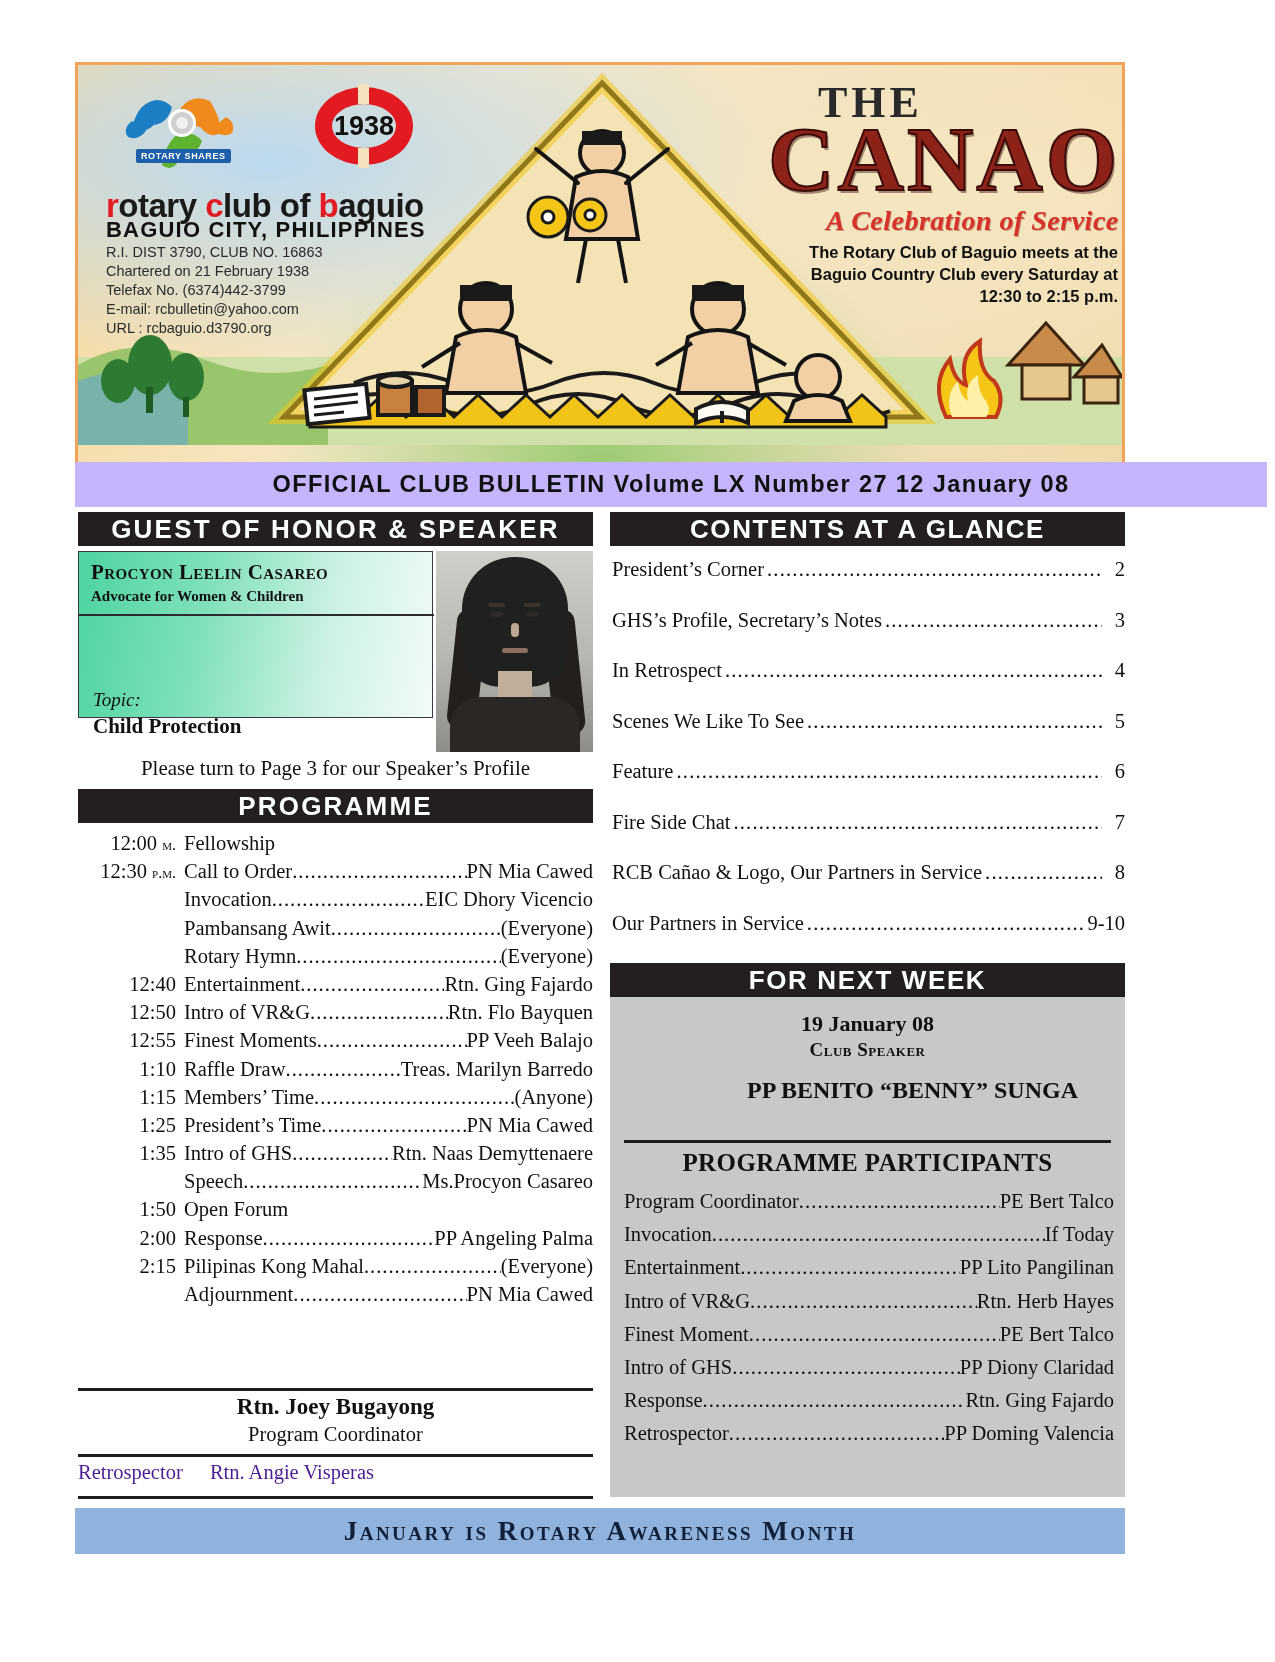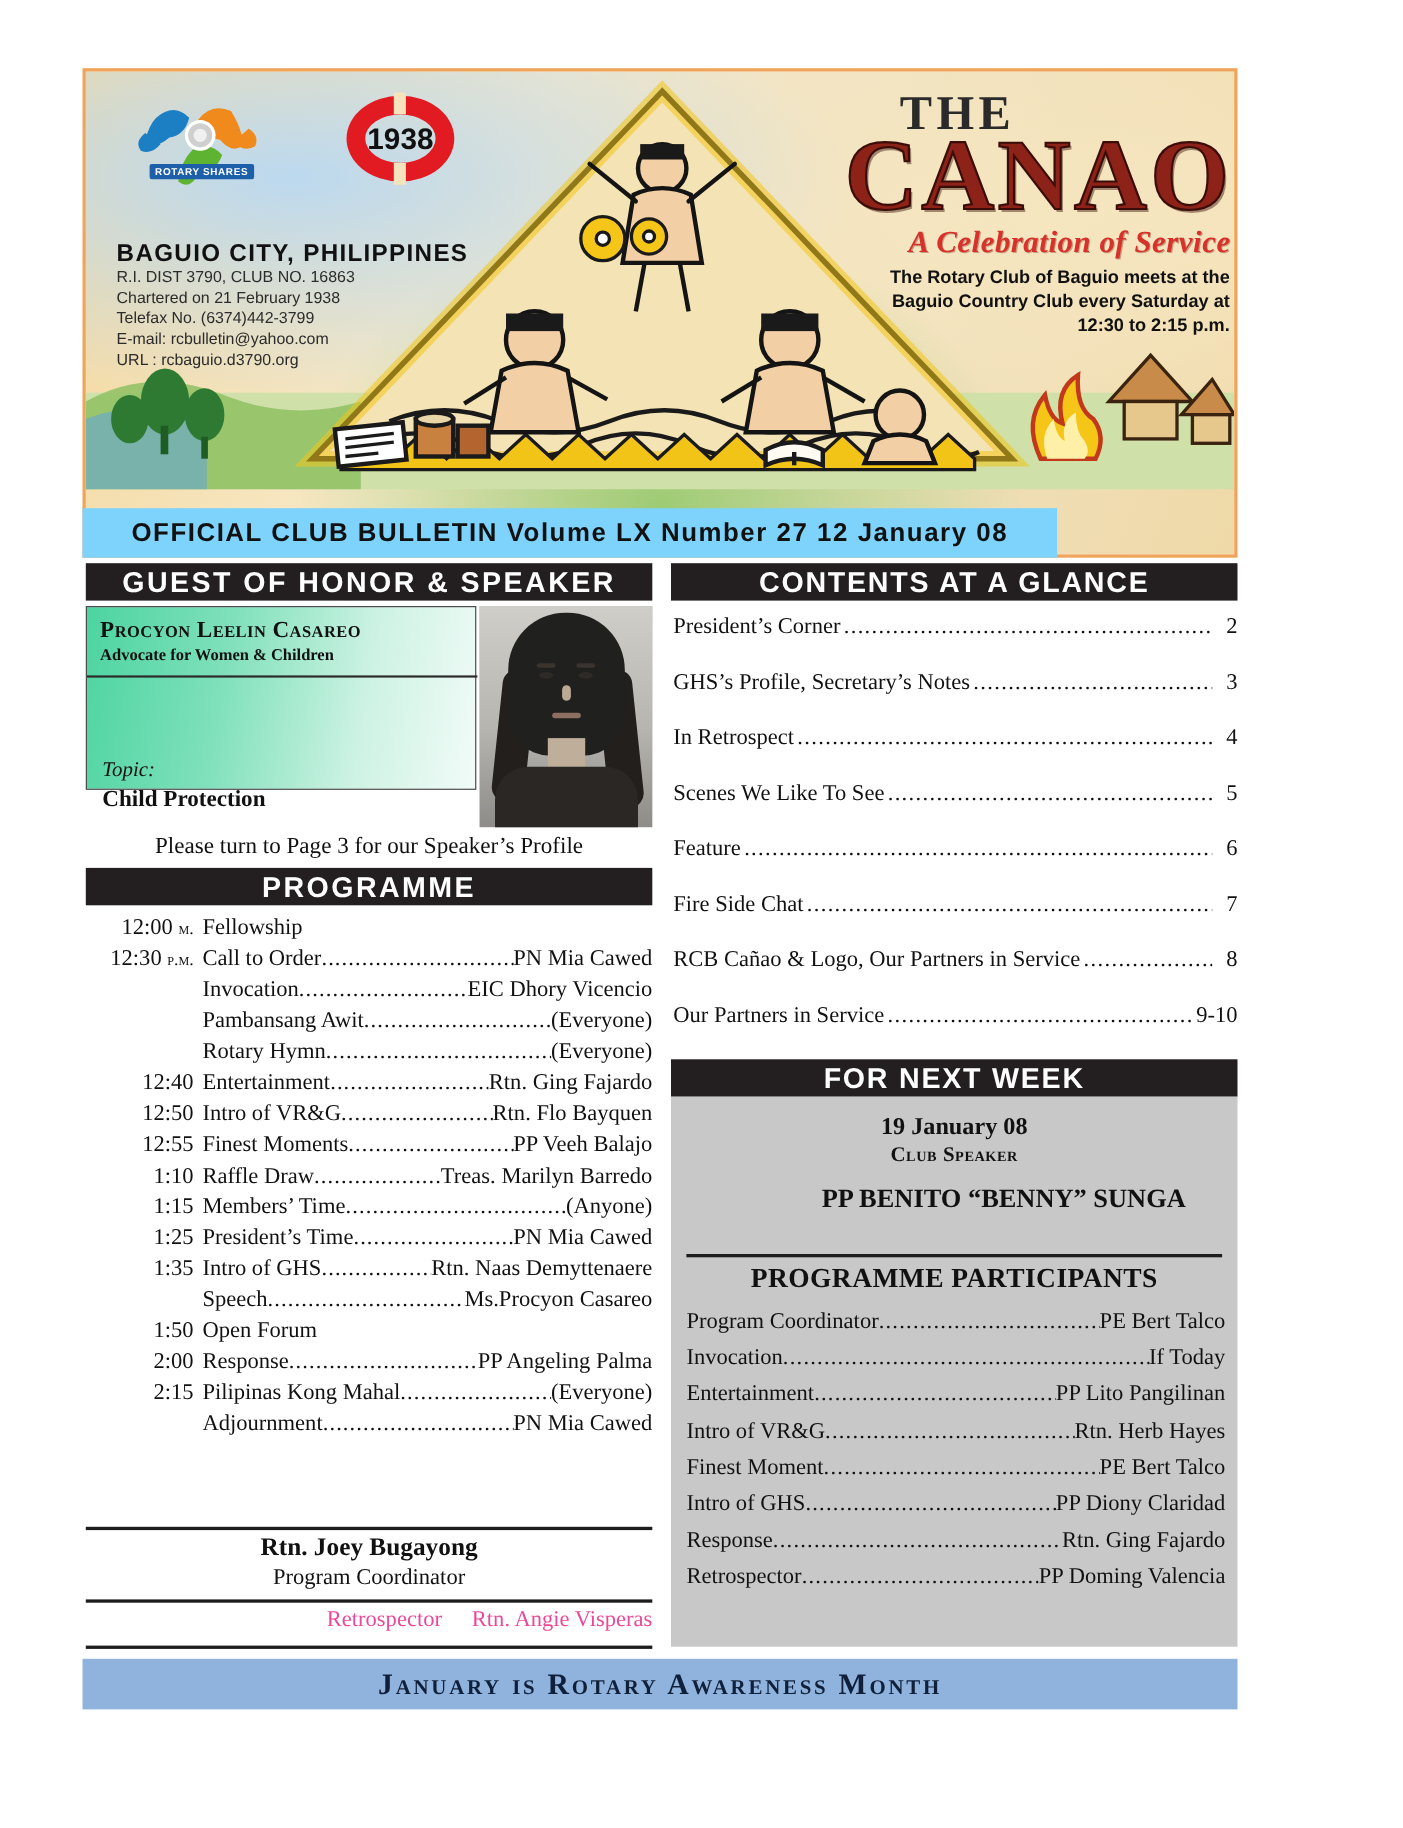--- a/index.html
+++ b/index.html
@@ -82,22 +82,22 @@
   }
   .meet-info{
     position:absolute;left:690px;top:176px;width:350px;text-align:right;
     font-family:"Liberation Sans",sans-serif;font-weight:bold;font-size:16.5px;
     color:#111;line-height:22px;
   }
   
   .art{position:absolute;left:0;top:0;width:1044px;height:380px;pointer-events:none;}
   
   .bulletin-bar{
-    position:absolute;left:75px;top:462px;width:886px;height:45px;
-    background:#7dd3fc;box-sizing:border-box;
+    position:absolute;left:75px;top:462px;width:1192px;height:45px;
+    background:#c4b5fd;box-sizing:border-box;
     display:flex;align-items:center;justify-content:center;
     font-family:"Liberation Sans",sans-serif;font-weight:bold;font-size:23.5px;
     color:#111;letter-spacing:1.4px;white-space:nowrap;
   }
   
   .bar{
     background:#231f20;color:#fff;text-align:center;
     font-family:"Liberation Sans",sans-serif;font-weight:bold;
     display:flex;align-items:center;justify-content:center;
   }
@@ -169,22 +169,22 @@
   .coord-name{
     position:absolute;left:78px;top:1394px;width:515px;text-align:center;
     font-family:"Liberation Serif",serif;font-weight:bold;font-size:23px;color:#111;
   }
   .coord-role{
     position:absolute;left:78px;top:1423px;width:515px;text-align:center;
     font-family:"Liberation Serif",serif;font-size:20.5px;color:#111;
   }
   .prog-rule2{position:absolute;left:78px;top:1454px;width:515px;height:3px;background:#1d1d1d;}
   .retro-line{
-    position:absolute;left:78px;top:1461px;width:515px;text-align:right;
-    font-family:"Liberation Serif",serif;font-size:20.5px;color:#ec4899;
+    position:absolute;left:78px;top:1461px;width:515px;text-align:left;
+    font-family:"Liberation Serif",serif;font-size:20.5px;color:#4c1d95;
   }
   .retro-line .lbl{margin-right:22px;}
   .prog-rule3{position:absolute;left:78px;top:1496px;width:515px;height:3px;background:#1d1d1d;}
 
   
   .contents{position:absolute;left:612px;top:556px;width:513px;}
   .toc-row{
     display:flex;align-items:baseline;white-space:nowrap;
     font-family:"Liberation Serif",serif;font-size:20.5px;color:#111;
     height:50.5px;line-height:26px;
@@ -357,20 +357,23 @@
         <circle cx="64" cy="36" r="6" fill="#f0f0f0"></circle>
       </svg>
       <div class="rs-label">ROTARY SHARES</div>
     </div>
 
     <div class="circle1938">
       <div class="c1938-ring"></div>
       <div class="c1938-txt">1938</div>
     </div>
 
+    <div class="club-word">
+      <span class="r">r</span>otary <span class="r">c</span>lub of <span class="r">b</span>aguio
+    </div>
     <div class="club-city">BAGUIO CITY, PHILIPPINES</div>
     <div class="club-lines">
       <div>R.I. DIST 3790, CLUB NO. 16863</div>
       <div>Chartered on 21 February 1938</div>
       <div>Telefax No. (6374)442-3799</div>
       <div>E-mail: rcbulletin@yahoo.com</div>
       <div>URL : rcbaguio.d3790.org</div>
     </div>
 
     <div class="the-word">THE</div>

